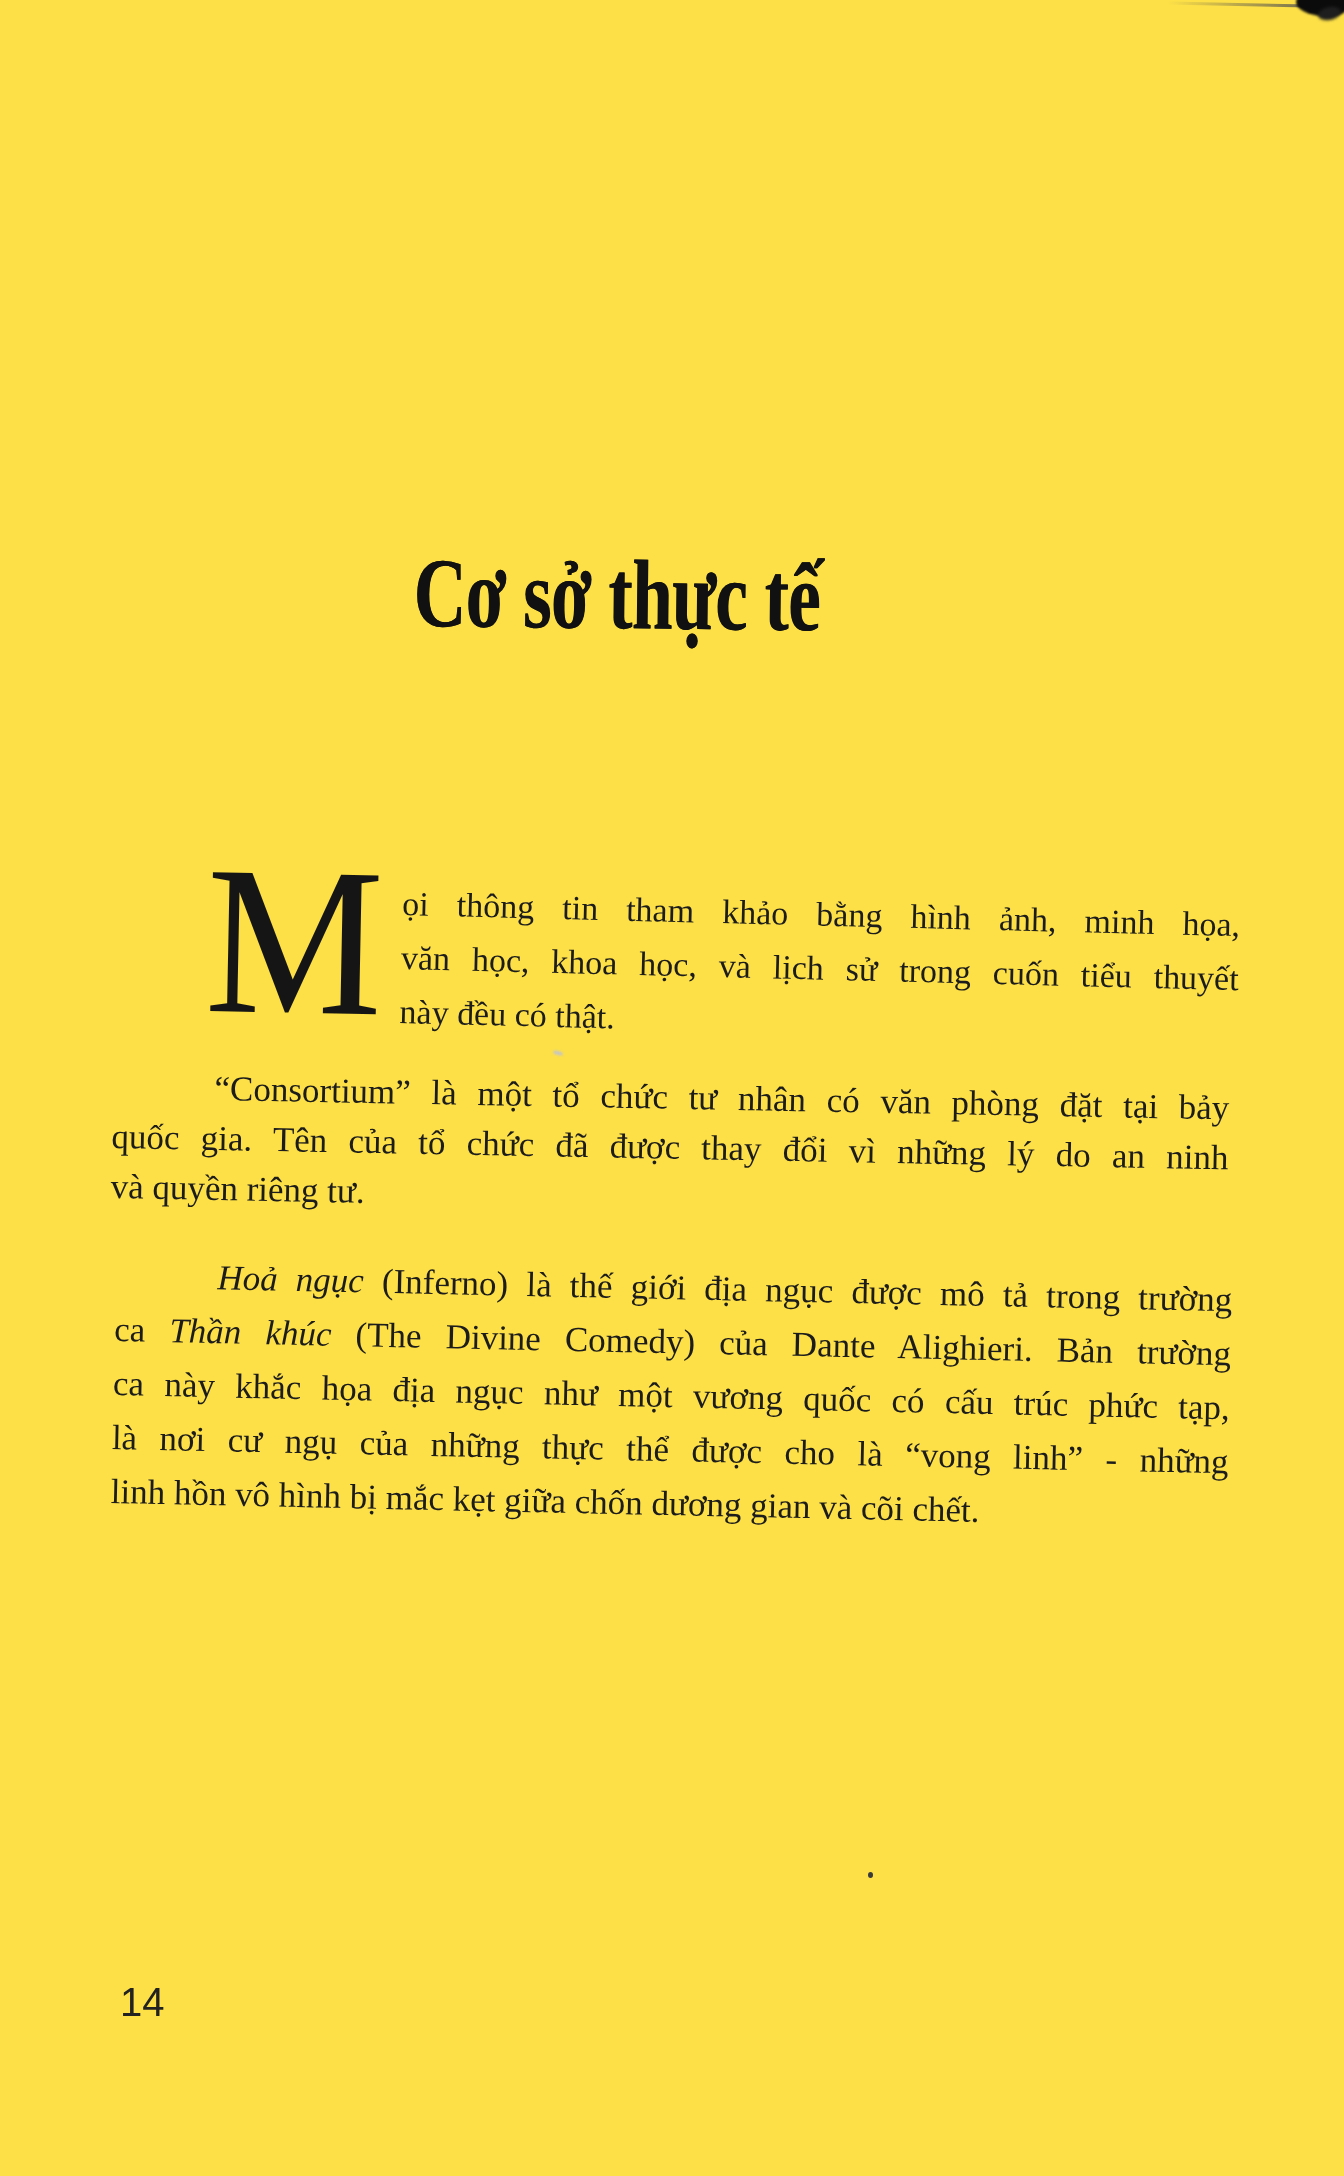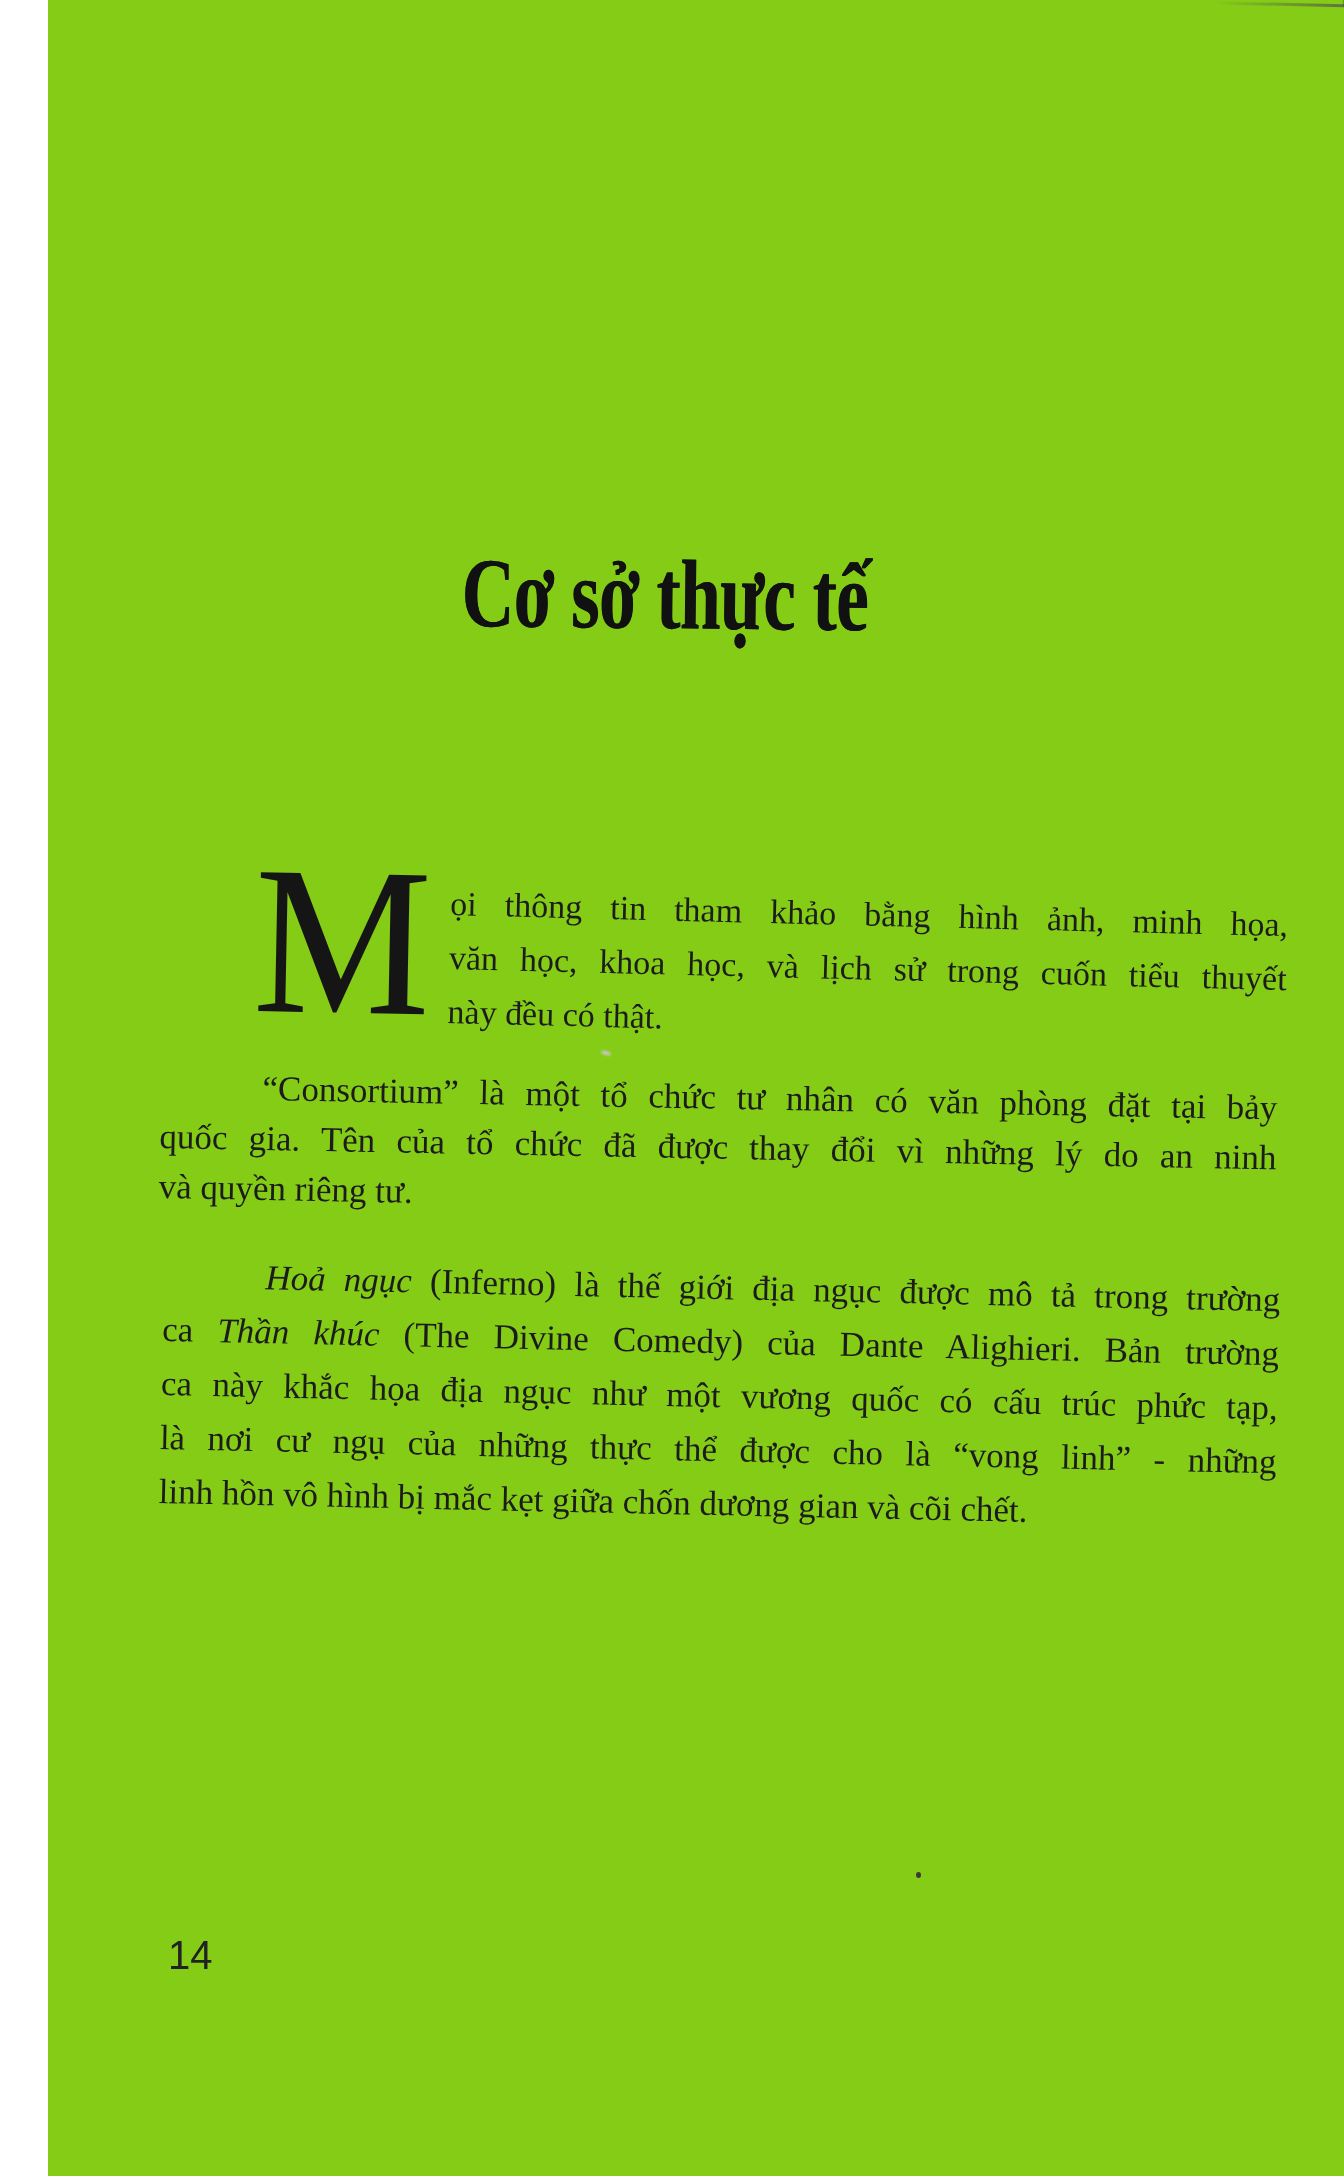--- a/index.html
+++ b/index.html
@@ -5,23 +5,22 @@
   html, body { margin: 0; padding: 0; }
   body {
     width: 1344px; height: 2176px;
     background: #ffffff;
     font-family: "Liberation Serif", "DejaVu Serif", serif;
     position: relative;
     overflow: hidden;
   }
   .page {
     position: absolute; inset: 0;
-    background: #84cc16;
+    background: #fde047;
     color: #1a1a1a;
-    margin-left: 48px;
   }
   
   .title {
     position: absolute;
     left: 414px; top: 543px;
     margin: 0;
     font-family: "Liberation Serif", "DejaVu Serif", serif;
     font-weight: 900;
     font-size: 99px;
     line-height: 1;
@@ -67,21 +66,21 @@
   }
   .para-3 {
     left: 116px; top: 1249px; width: 1117px;
     font-size: 35px; line-height: 54px;
     transform: rotate(1.25deg);
   }
   .para i { font-style: italic; }
   
   .folio {
     position: absolute;
-    left: 120px; top: 1935px;
+    left: 120px; top: 1982px;
     font-family: "Liberation Sans", "DejaVu Sans", sans-serif;
     font-size: 40px; line-height: 40px;
     color: #222;
   }
   
   .smudge-line {
     position: absolute;
     left: 1168px; top: 3px;
     width: 142px; height: 3px;
     background: linear-gradient(to right, rgba(140,140,140,0), rgba(80,80,80,0.8));

